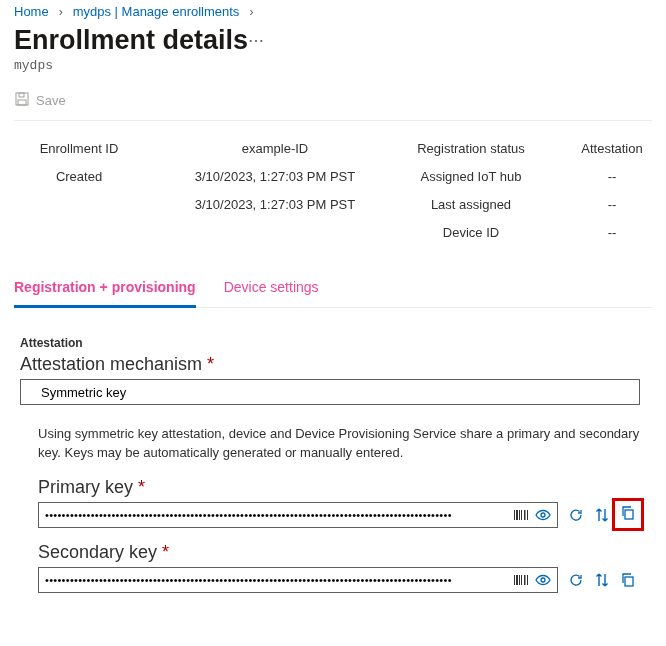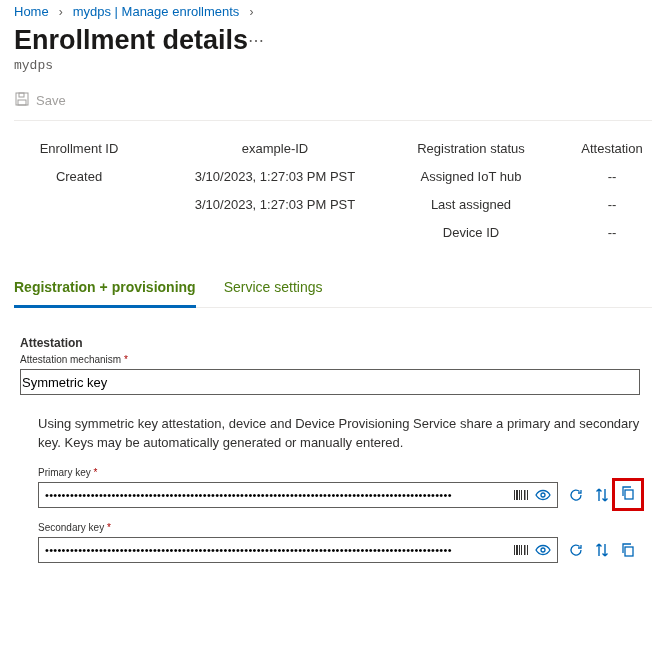--- a/index.html
+++ b/index.html
@@ -21,30 +21,30 @@
   .toolbar { display: flex; align-items: center; gap: 6px; color: #a19f9d; margin-bottom: 10px; }
   .toolbar svg { width: 16px; height: 16px; }
   hr.sep { border: none; border-top: 1px solid #edebe9; margin-bottom: 14px; }
   .details-grid { display: flex; gap: 36px; margin-bottom: 24px; }
   .col-labels-l { width: 130px; }
   .col-vals-l { flex: 1; }
   .col-labels-r { width: 130px; }
   .col-vals-r { width: 80px; }
   .drow { line-height: 28px; font-size: 13px; color: #323130; text-align: center; }
   .tabs { display: flex; gap: 28px; border-bottom: 1px solid #edebe9; margin-bottom: 28px; }
-  .tab { padding: 8px 0 10px 0; font-size: 14px; color: #4d7c0f; cursor: pointer; }
+  .tab { padding: 8px 0 10px 0; font-size: 14px; color: #ec4899; cursor: pointer; }
   .tab.active { font-weight: 600; border-bottom: 3px solid #0067b8; margin-bottom: -1px; }
   .panel { padding: 0 6px 0 6px; }
   .section-title { font-weight: 700; font-size: 12px; margin-bottom: 4px; }
   .section-desc { font-size: 13px; color: #323130; line-height: 1.45; margin-bottom: 14px; }
-  .field-label { font-size: 10px; color: #323130; margin-bottom: 4px; }
+  .field-label { font-size: 18px; color: #323130; margin-bottom: 4px; }
   .req { color: #a80000; }
   .text-input {
     width: 620px; height: 26px; border: 1px solid #605e5c;
-    padding: 3px 1px; font-size: 13px; background: #fff;
+    padding: 3px 20px; font-size: 13px; background: #fff;
   }
   .subsection { margin-top: 20px; margin-left: 18px; }
   .key-row { display: flex; align-items: center; gap: 10px; margin-bottom: 14px; }
   .key-input-wrap {
     display: flex; align-items: center; width: 520px; height: 26px;
     border: 1px solid #605e5c; padding: 0 6px; background: #fff;
   }
   .key-input {
     flex: 1; border: none; outline: none; font-family: inherit;
     font-size: 11px; letter-spacing: 0.3px;
@@ -102,21 +102,21 @@
   <div class="col-vals-r">
     <div class="drow">Attestation</div>
     <div class="drow">--</div>
     <div class="drow">--</div>
     <div class="drow">--</div>
   </div>
 </div>
 
 <div class="tabs">
   <div class="tab active">Registration + provisioning</div>
-  <div class="tab">Service settings</div>
+  <div class="tab">Device settings</div>
 </div>
 
 <div class="panel">
   <div class="section-title">Attestation</div>
 
   <div class="field-label">
     <span>Attestation mechanism</span>
     <span class="req"> *</span>
   </div>
   <input class="text-input" type="text" value="Symmetric key" style="">

